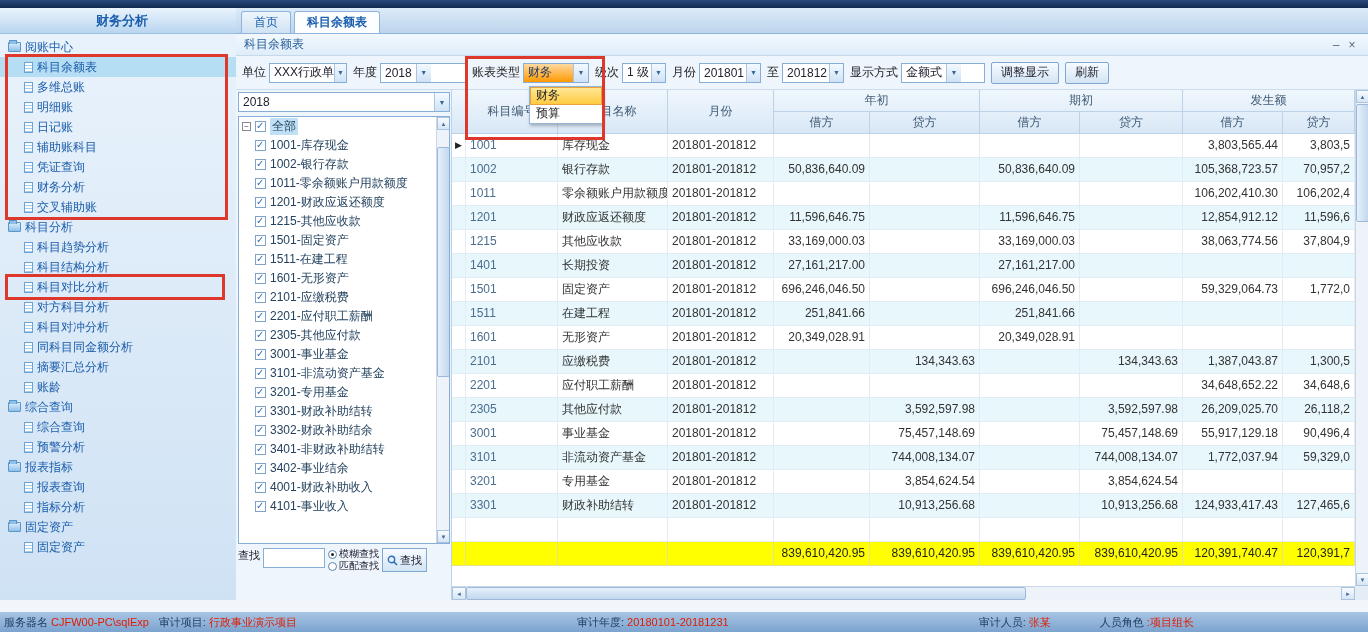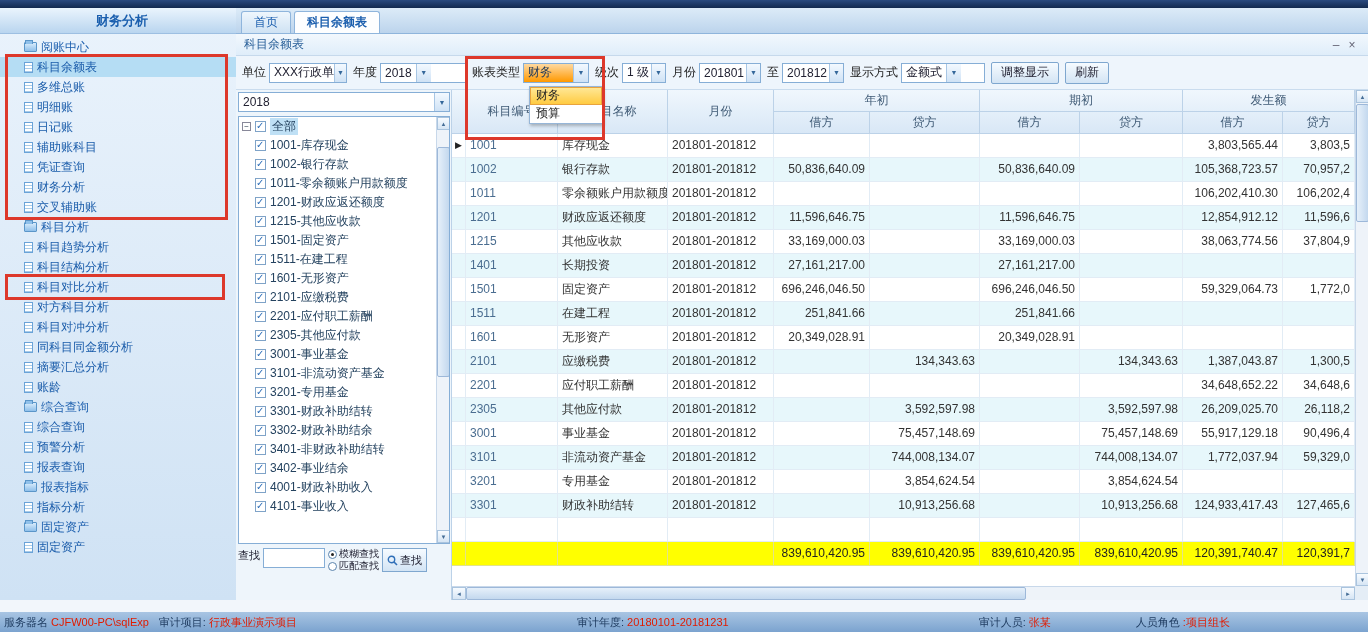--- a/index.html
+++ b/index.html
@@ -14,21 +14,21 @@
   
   .sidebar { position:absolute; left:0; top:8px; width:252px; height:592px;
     background:linear-gradient(#eaf3fc,#cfe2f4); border-right:1px solid #8aafd7;font-family:Liberation Mono, monospace; }
   .sidebar-header { height:26px; display:flex; align-items:center;
     background:linear-gradient(#eaf4fd,#b9d5ef); border-bottom:1px solid #9dbfe2;
     color:#1b5fae; font-weight:bold; font-size:13px; padding:0 8px; }
   .sidebar-header .t { flex:1; text-align:center; }
   .collapse { color:#2f6fb8; font-size:12px; cursor:pointer; }
   .nav { padding-top:3px; font-size:12px; }
   .nav-row { height:20px; display:flex; align-items:center; gap:4px;
-    padding-left:24px; color:#1c5fae; white-space:nowrap; }
+    padding-left:8px; color:#1c5fae; white-space:nowrap; }
   .nav-row.item { padding-left:24px; color:#1a5caa; }
   .nav-row.selected { background:#b5ddf4; }
   .icon { display:inline-block; flex:0 0 auto; }
   .folder-icon { width:13px; height:10px; background:linear-gradient(#d9ecfb,#8fc0ea);
     border:1px solid #5b96c9; border-radius:1px; position:relative; }
   .folder-icon::before { content:""; position:absolute; left:0; top:-3px; width:6px; height:3px;
     background:#8fc0ea; border:1px solid #5b96c9; border-bottom:none; }
   .doc-icon { width:9px; height:11px; background:#fff; border:1px solid #6aa3d8;
     background-image:repeating-linear-gradient(#fff 0 2px,#a8cbe8 2px 3px); }
   .nav-row .doc-icon { display:none; } .nav-row .folder-icon { display:inline-block; }
@@ -159,21 +159,21 @@
   .corner { position:absolute; left:1119px; top:496px; width:13px; height:14px;
     background:#e4edf6; }
 
   
   .statusbar { position:absolute; left:0; top:612px; width:1368px; height:20px;
     background:linear-gradient(#a9c5e3,#7ba3cf); display:flex; align-items:center;
     font-size:11px; color:#1d3a5f; white-space:nowrap; }
   .statusbar .lbl { color:#1d3a5f; }
   .statusbar .red { color:#e01b00; }
   .sv { margin-left:4px; } .pj { margin-left:10px; } .yr { margin-left:280px; }
-  .ad { margin-left:250px; } .rl { margin-left:85px; }
+  .ad { margin-left:250px; } .rl { margin-left:49px; }
   .gapband { position:absolute; left:0; top:600px; width:1368px; height:12px; background:#f2f6fb; }
 </style>
 </head>
 <body>
 
 <div id="app">
   <div class="topstrip"></div>
 
   <div class="sidebar">
     <div class="sidebar-header">
@@ -300,30 +300,30 @@
     <span class="icon doc-icon"></span>
     <span class="nav-label">综合查询</span>
   </div>
 
   <div class="nav-row item">
 
     <span class="icon doc-icon"></span>
     <span class="nav-label">预警分析</span>
   </div>
 
-  <div class="nav-row item">
-
-    <span class="icon doc-icon"></span>
-    <span class="nav-label">报表查询</span>
-  </div>
-
   <div class="nav-row group">
     <span class="icon folder-icon"></span>
 
     <span class="nav-label">报表指标</span>
+  </div>
+
+  <div class="nav-row item">
+
+    <span class="icon doc-icon"></span>
+    <span class="nav-label">报表查询</span>
   </div>
 
   <div class="nav-row item">
 
     <span class="icon doc-icon"></span>
     <span class="nav-label">指标分析</span>
   </div>
 
   <div class="nav-row group">
     <span class="icon folder-icon"></span>

